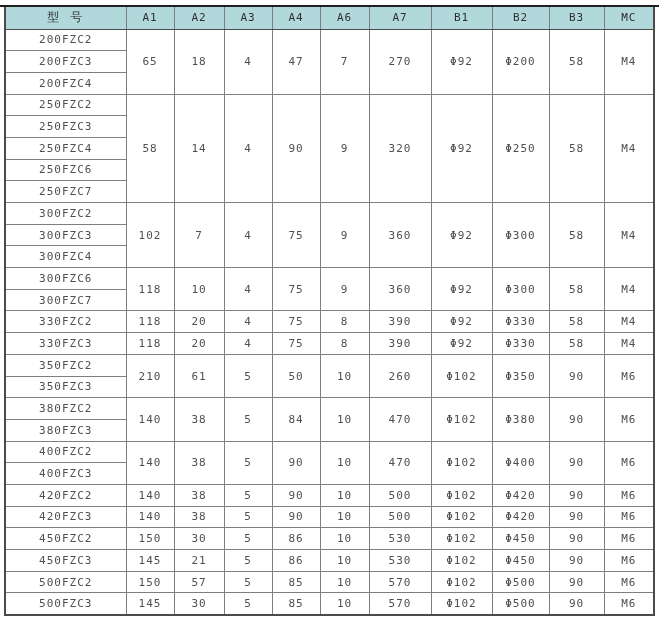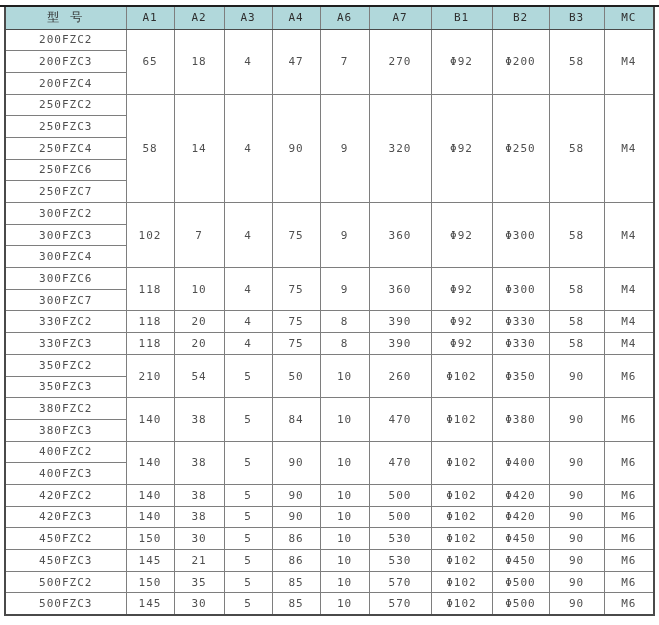--- a/index.html
+++ b/index.html
@@ -200,21 +200,21 @@
           <td rowspan="1">8</td>
           <td rowspan="1">390</td>
           <td rowspan="1">Φ92</td>
           <td rowspan="1">Φ330</td>
           <td rowspan="1">58</td>
           <td rowspan="1">M4</td>
         </tr>
         <tr>
           <td class="model">350FZC2</td>
           <td rowspan="2">210</td>
-          <td rowspan="2">54</td>
+          <td rowspan="2">61</td>
           <td rowspan="2">5</td>
           <td rowspan="2">50</td>
           <td rowspan="2">10</td>
           <td rowspan="2">260</td>
           <td rowspan="2">Φ102</td>
           <td rowspan="2">Φ350</td>
           <td rowspan="2">90</td>
           <td rowspan="2">M6</td>
         </tr>
         <tr>
@@ -300,21 +300,21 @@
           <td rowspan="1">10</td>
           <td rowspan="1">530</td>
           <td rowspan="1">Φ102</td>
           <td rowspan="1">Φ450</td>
           <td rowspan="1">90</td>
           <td rowspan="1">M6</td>
         </tr>
         <tr>
           <td class="model">500FZC2</td>
           <td rowspan="1">150</td>
-          <td rowspan="1">35</td>
+          <td rowspan="1">57</td>
           <td rowspan="1">5</td>
           <td rowspan="1">85</td>
           <td rowspan="1">10</td>
           <td rowspan="1">570</td>
           <td rowspan="1">Φ102</td>
           <td rowspan="1">Φ500</td>
           <td rowspan="1">90</td>
           <td rowspan="1">M6</td>
         </tr>
         <tr>

